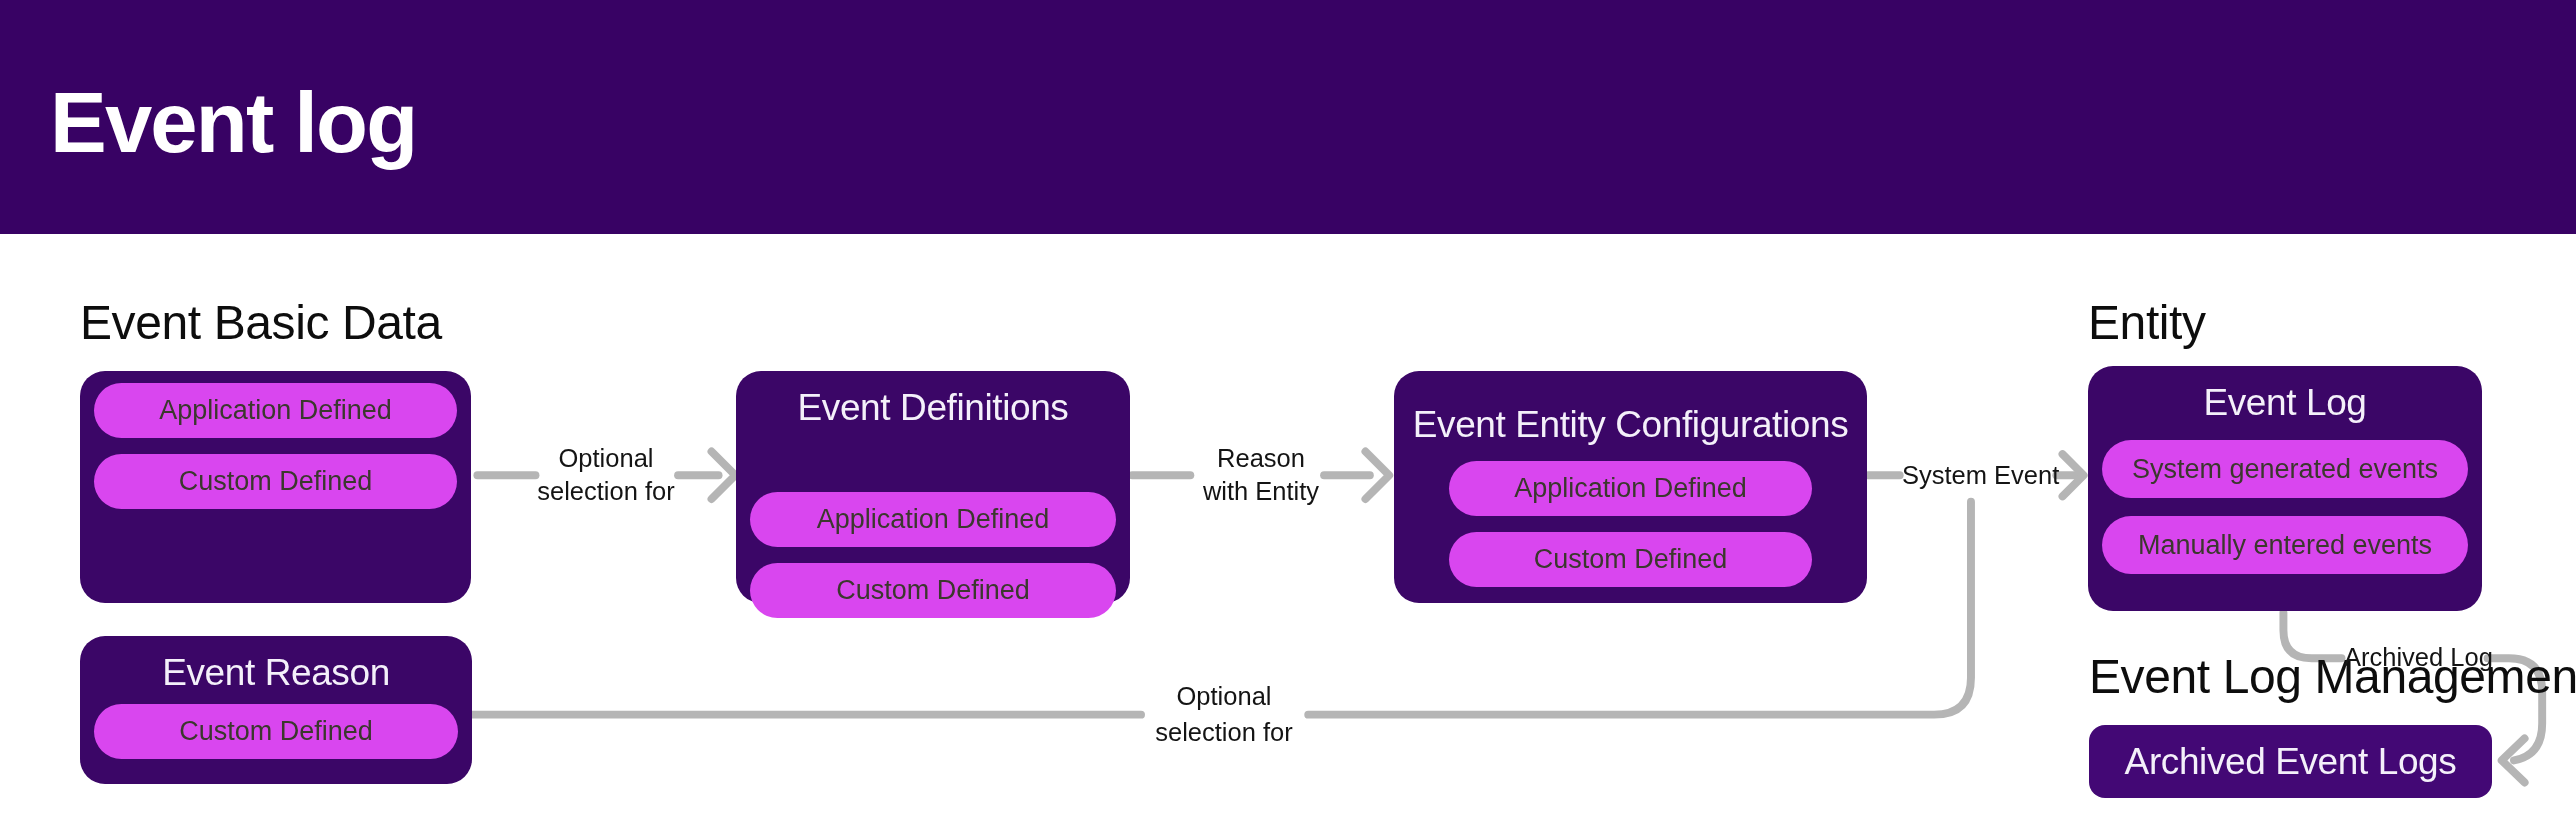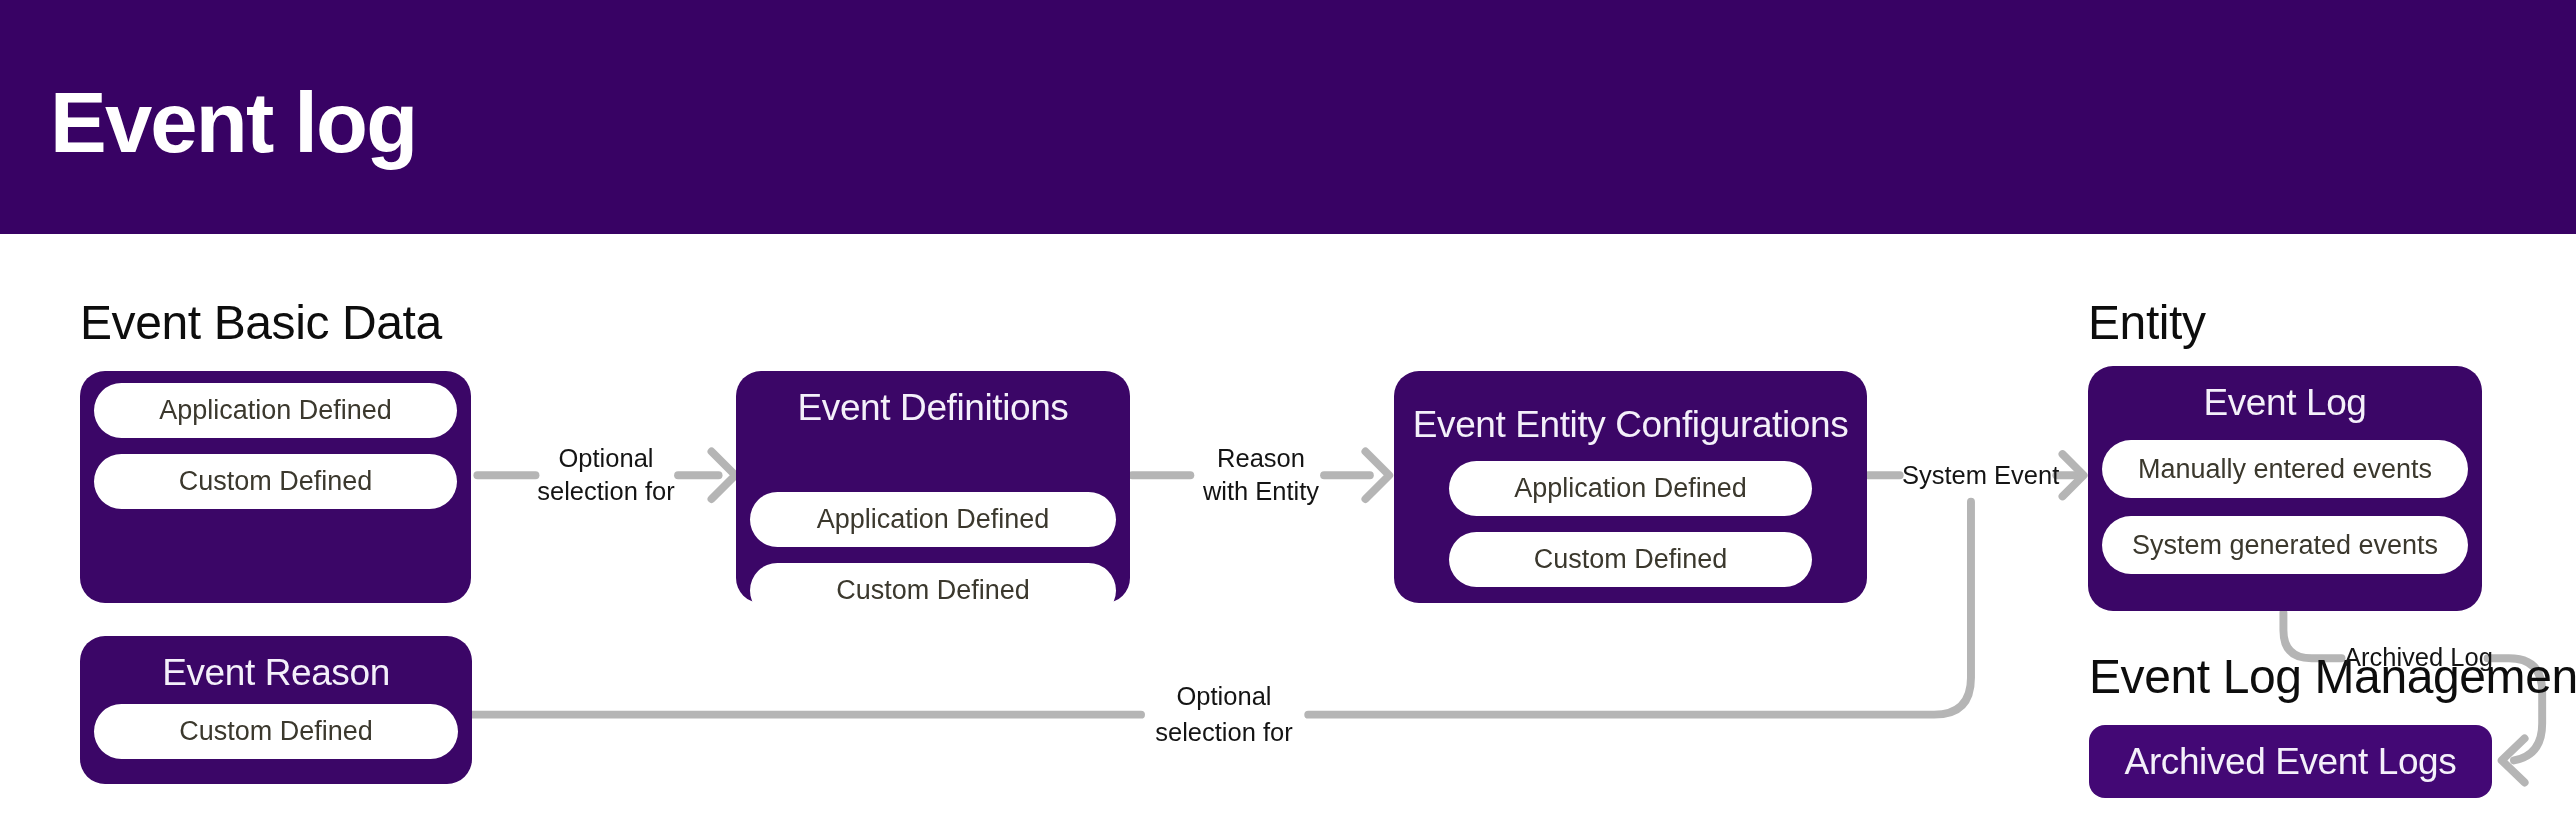--- a/index.html
+++ b/index.html
@@ -49,21 +49,21 @@
   .node-title{
     font-size:37px;line-height:49px;margin-top:12.3px;
     text-align:center;color:#F4F0FA;font-weight:500;
     letter-spacing:-0.4px;white-space:nowrap;
   }
   .pills{
     display:flex;flex-direction:column;gap:16px;
     margin-top:12.3px;padding:0 14px;
   }
   .pill{
-    height:55px;border-radius:30px;background:#ffffff;
+    height:55px;border-radius:30px;background:#d946ef;
     color:#3B382D;font-size:27px;font-weight:500;
     display:flex;align-items:center;justify-content:center;white-space:nowrap;
   }
   #node-event-types{left:80px;top:371px;width:391px;height:232px;}
   #node-event-definitions{left:736px;top:371px;width:394px;height:232px;gap:47px;}
   #node-event-entity-configurations{left:1394px;top:371px;width:473px;height:232px;justify-content:center;}
   #node-event-entity-configurations .pills{padding:0 55px;}
   #node-event-log{left:2088px;top:366px;width:394px;height:245px;}
   #node-event-log .pill{height:58px;}
   #node-event-log .pills{gap:17.6px;margin-top:13.2px;}
@@ -145,22 +145,22 @@
   <div class="node-title">Event Entity Configurations</div>
   <div class="pills">
     <div class="pill">Application Defined</div>
     <div class="pill">Custom Defined</div>
   </div>
 </div>
 
 <div class="node" id="node-event-log">
   <div class="node-title">Event Log</div>
   <div class="pills">
+    <div class="pill">System generated events</div>
     <div class="pill">Manually entered events</div>
-    <div class="pill">System generated events</div>
   </div>
 </div>
 
 <div class="node" id="node-event-reason">
   <div class="node-title">Event Reason</div>
   <div class="pills">
     <div class="pill">Custom Defined</div>
   </div>
 </div>
 

